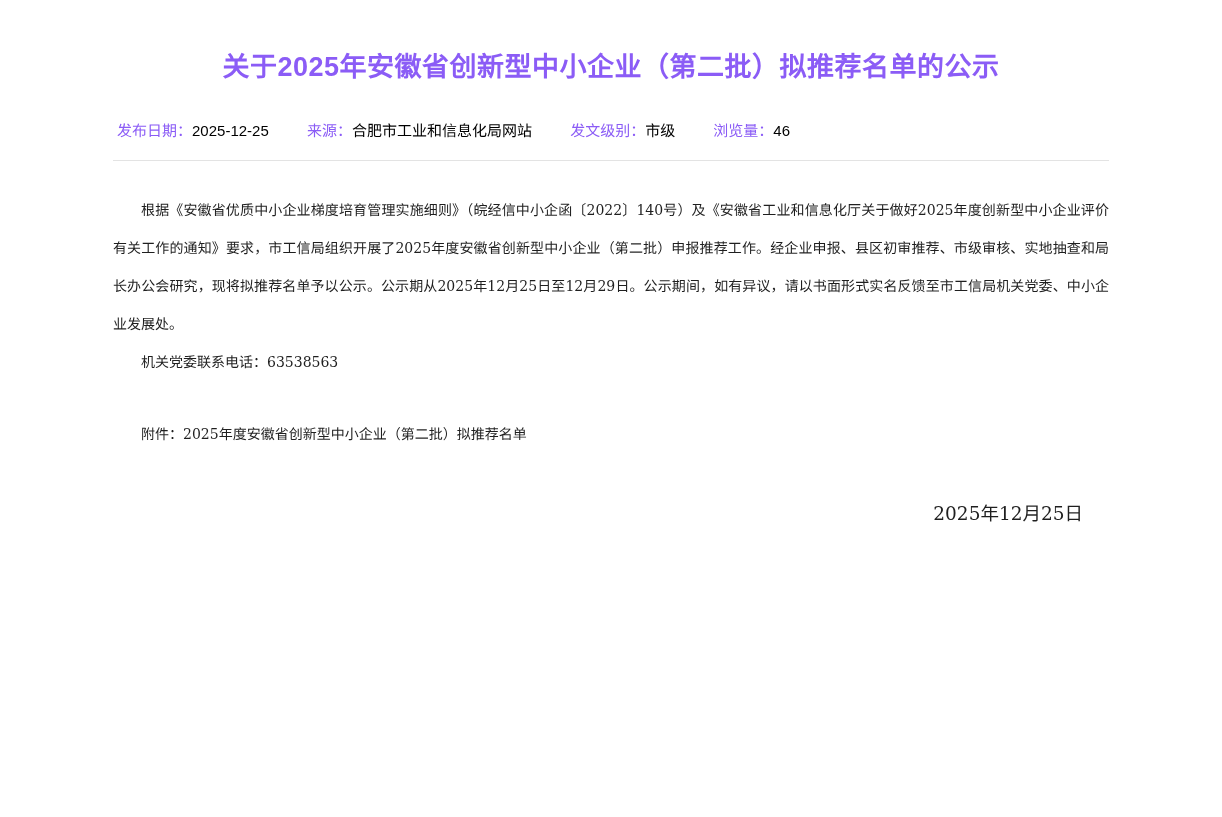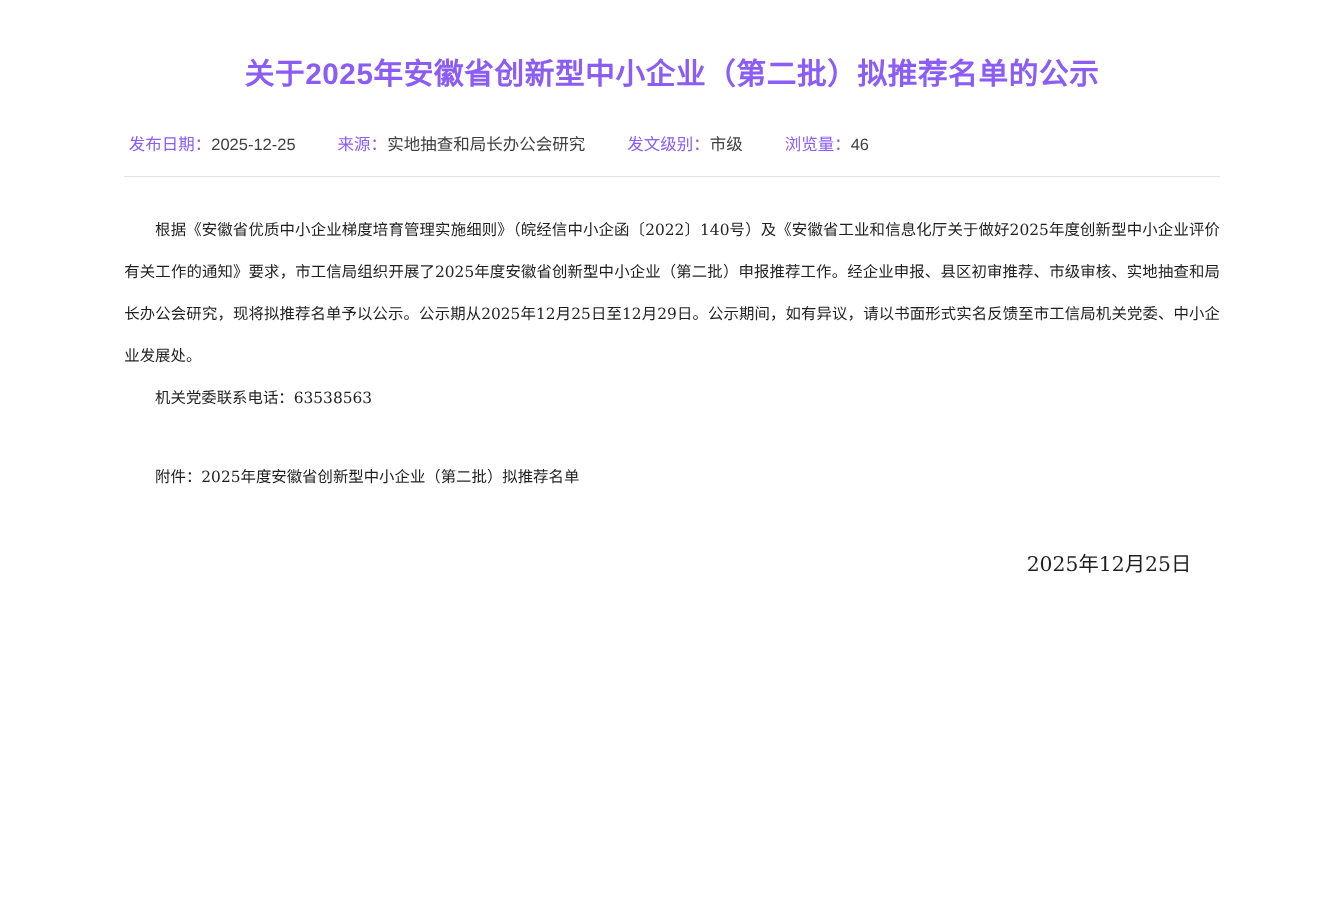--- a/index.html
+++ b/index.html
@@ -52,21 +52,21 @@
     display: inline-block;
     margin-right: 34px;
   }
   .meta-item:last-child {
     margin-right: 16px;
   }
   .meta-label {
     color: #8b5cf6;
   }
   .meta-value {
-    color: #404040;
+    color: #000000;
   }
   .content {
     margin-top: 30px;
     font-family: "DejaVu Serif", "Liberation Serif", serif;
     font-size: 14px;
     line-height: 38px;
     color: #1f1f1f;
     text-align: justify;
   }
   .para-indent {
@@ -105,21 +105,21 @@
 <div class="page">
   <div class="article">
 
     <h1 class="doc-title">关于2025年安徽省创新型中小企业（第二批）拟推荐名单的公示</h1>
 
     <div class="meta-bar">
       <span class="meta-item">
         <span class="meta-label">发布日期：</span><span class="meta-value">2025-12-25</span>
       </span>
       <span class="meta-item">
-        <span class="meta-label">来源：</span><span class="meta-value">实地抽查和局长办公会研究</span>
+        <span class="meta-label">来源：</span><span class="meta-value">合肥市工业和信息化局网站</span>
       </span>
       <span class="meta-item">
         <span class="meta-label">发文级别：</span><span class="meta-value">市级</span>
       </span>
       <span class="meta-item">
         <span class="meta-label">浏览量：</span><span class="meta-value">46</span>
       </span>
     </div>
 
     <div class="content">

